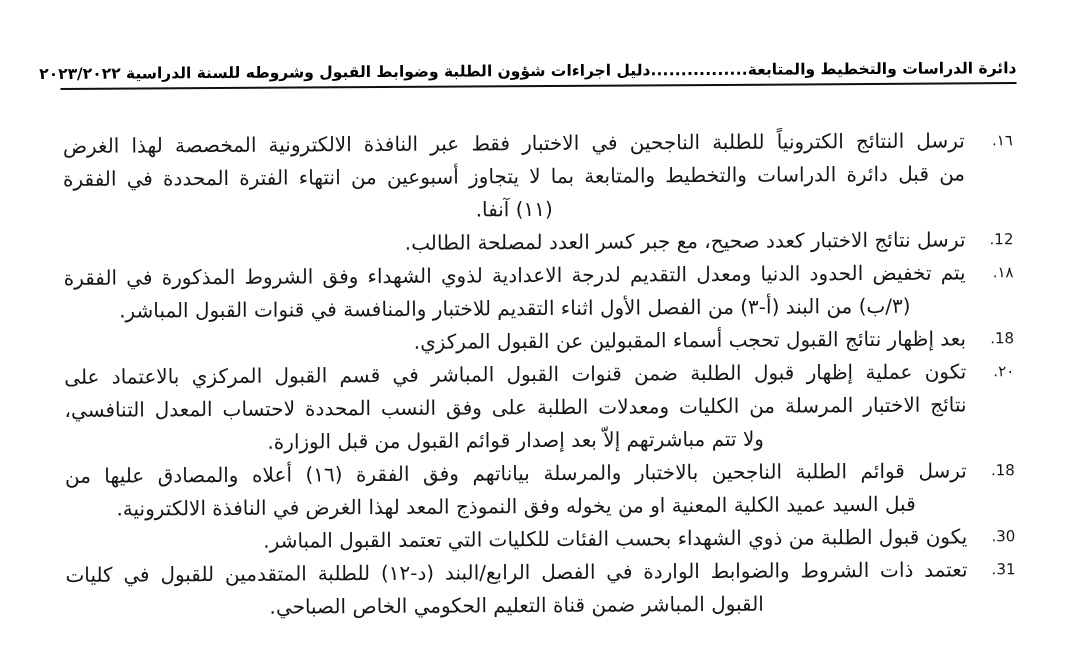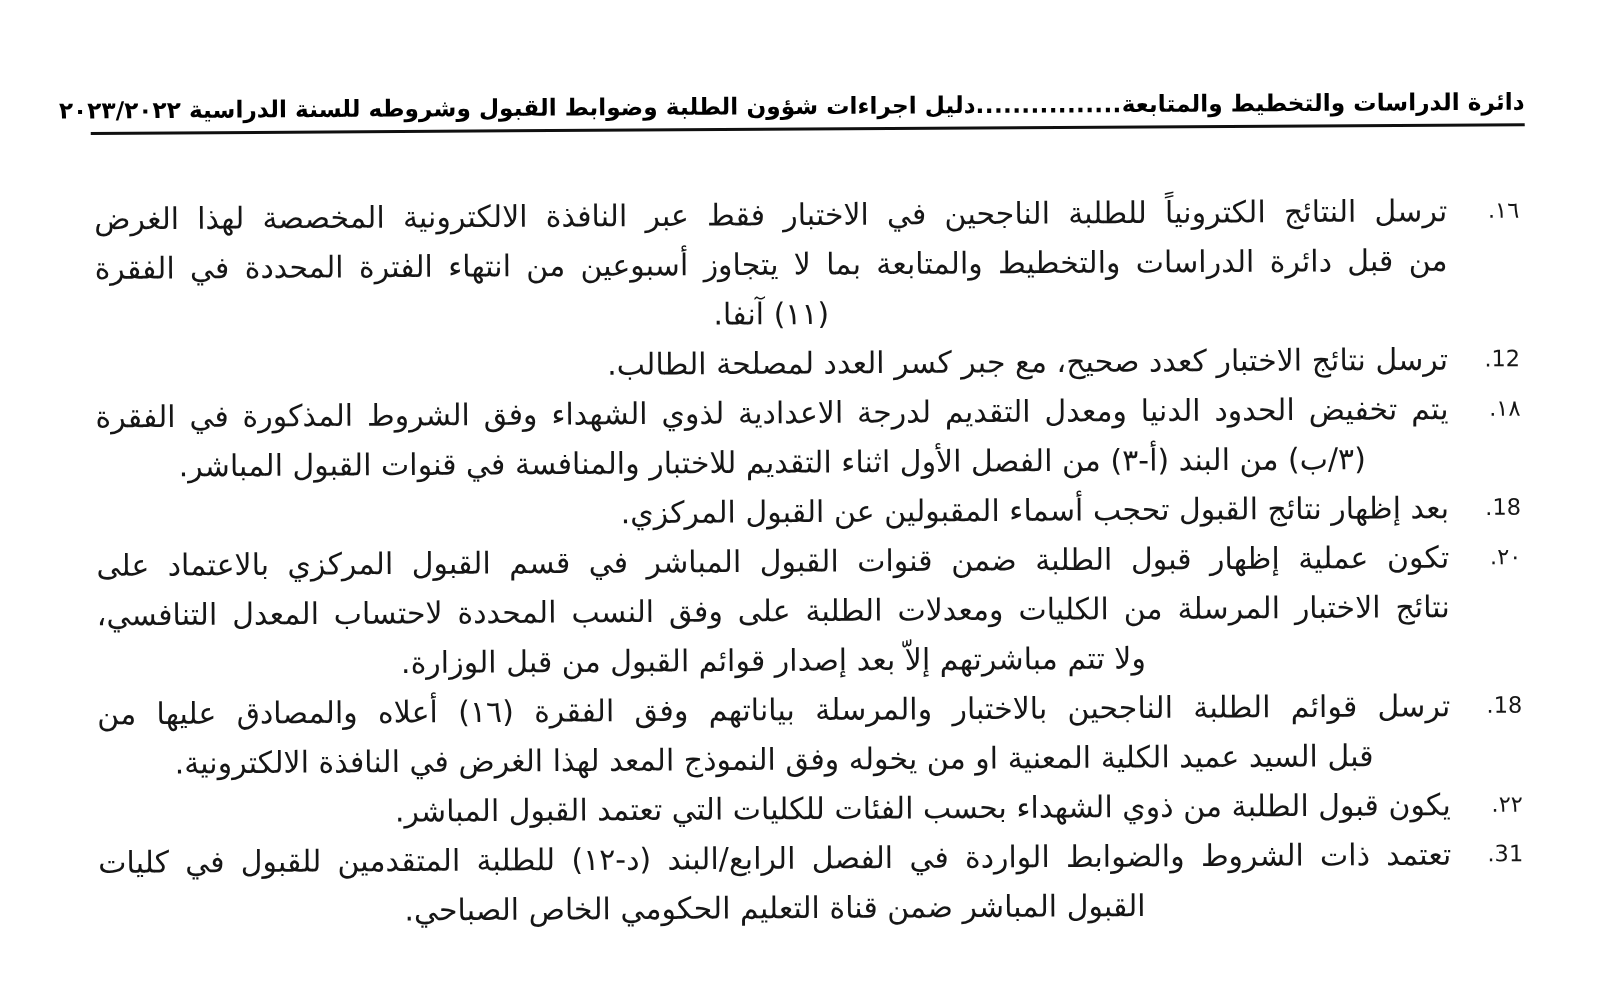--- a/index.html
+++ b/index.html
@@ -97,21 +97,21 @@
           <div class="line just">تكون عملية إظهار قبول الطلبة ضمن قنوات القبول المباشر في قسم القبول المركزي بالاعتماد على</div>
           <div class="line just">نتائج الاختبار المرسلة من الكليات ومعدلات الطلبة على وفق النسب المحددة لاحتساب المعدل التنافسي،</div>
           <div class="line center">ولا تتم مباشرتهم إلاّ بعد إصدار قوائم القبول من قبل الوزارة.</div>
         </div>
         <div class="item">
           <span class="num">18.</span>
           <div class="line just">ترسل قوائم الطلبة الناجحين بالاختبار والمرسلة بياناتهم وفق الفقرة (١٦) أعلاه والمصادق عليها من</div>
           <div class="line center">قبل السيد عميد الكلية المعنية او من يخوله وفق النموذج المعد لهذا الغرض في النافذة الالكترونية.</div>
         </div>
         <div class="item">
-          <span class="num">٢٢.</span>
+          <span class="num">30.</span>
           <div class="line right">يكون قبول الطلبة من ذوي الشهداء بحسب الفئات للكليات التي تعتمد القبول المباشر.</div>
         </div>
         <div class="item">
           <span class="num">31.</span>
           <div class="line just">تعتمد ذات الشروط والضوابط الواردة في الفصل الرابع/البند (د-١٢) للطلبة المتقدمين للقبول في كليات</div>
           <div class="line center">القبول المباشر ضمن قناة التعليم الحكومي الخاص الصباحي.</div>
         </div>
       </div>
 
   </div>

